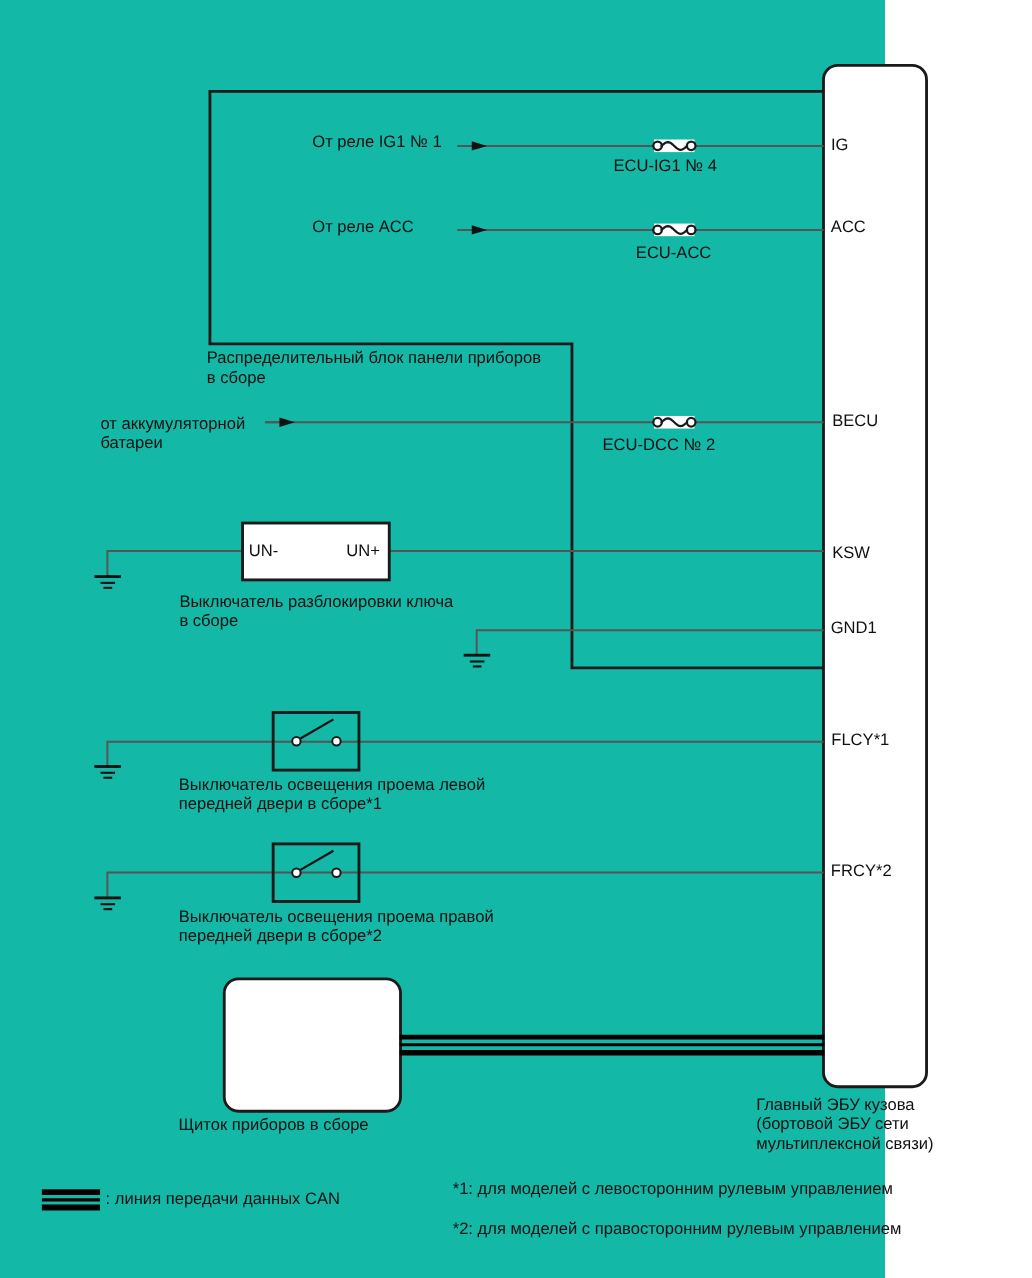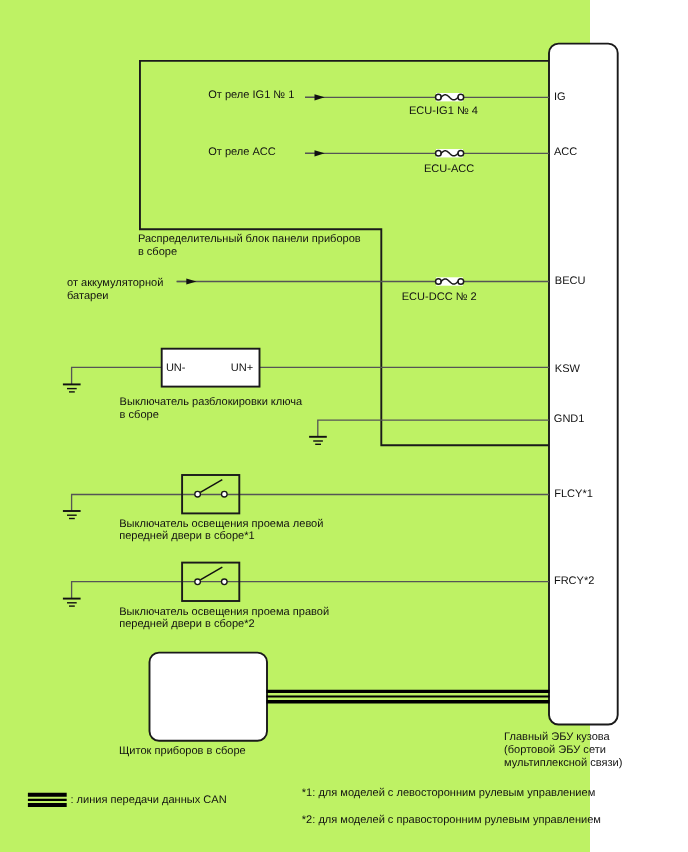--- a/index.html
+++ b/index.html
@@ -1,19 +1,19 @@
 <!DOCTYPE html>
 <html><head>
 <meta charset="utf-8">
 <title>Wiring Diagram</title>
 <style>
   html,body{margin:0;padding:0;background:#ffffff;}
   body{width:688px;height:852px;overflow:hidden;
        font-family:"Liberation Sans",sans-serif;color:#000;}
-  #sheet{position:relative;width:590px;height:852px;background:#bef264;}
+  #sheet{position:relative;width:590px;height:852px;background:#14b8a6;}
   svg{display:block;}
   text{font-family:"Liberation Sans",sans-serif;fill:#111111;
         -webkit-font-smoothing:antialiased;text-rendering:geometricPrecision;}
   .t{font-size:11.05px;}
 </style>
 </head>
 <body>
 
 <div id="sheet">
   <svg id="diagram" width="688" height="852" viewBox="0 0 688 852">

